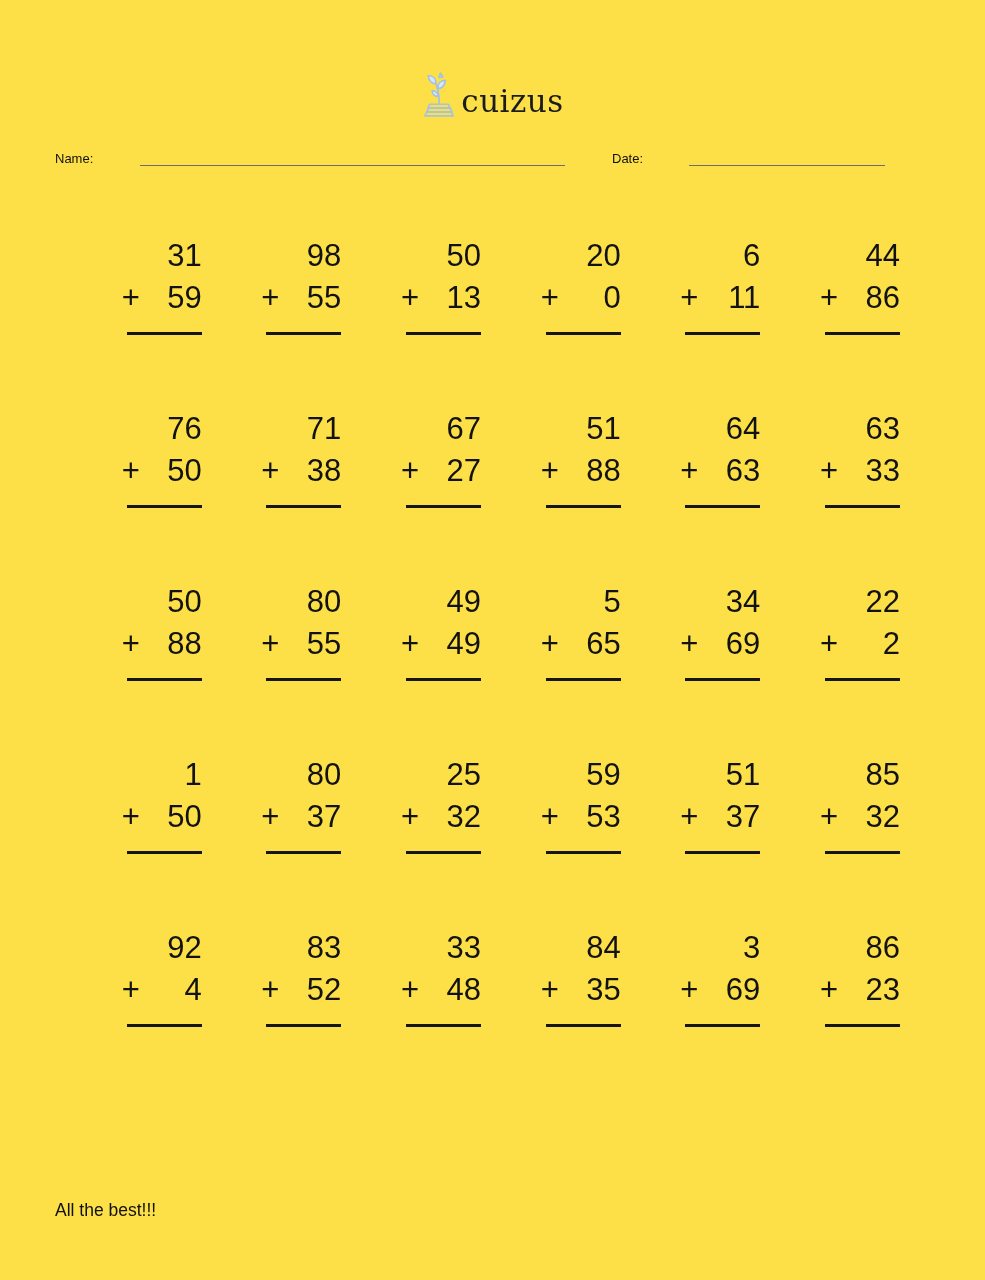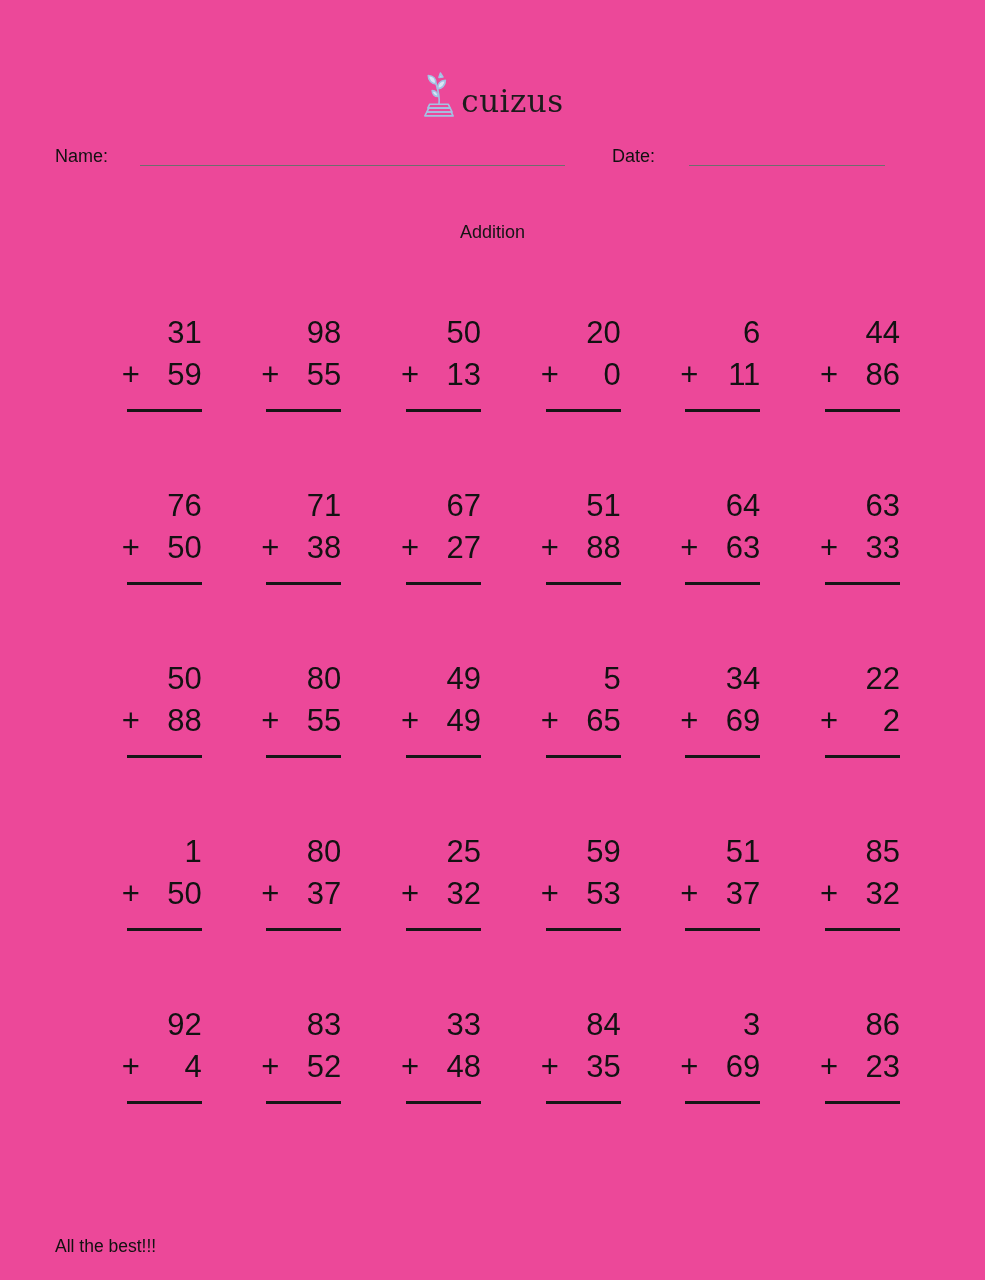--- a/index.html
+++ b/index.html
@@ -1,28 +1,28 @@
 <!DOCTYPE html>
 <html><head>
 <meta charset="utf-8">
 <style>
   * { margin: 0; padding: 0; box-sizing: border-box; }
   html, body { width: 985px; height: 1280px; background: #ffffff; overflow: hidden; }
   body { font-family: "Liberation Sans", sans-serif; color: #1a1a1a; }
-  .page { position: relative; width: 985px; height: 1280px; background: #ec4899; }
+  .page { position: relative; width: 985px; height: 1280px; background: #fde047; }
 
   
   .logo-row { display: flex; justify-content: center; align-items: flex-end; gap: 5px; padding-top: 64px; height: 118px; }
   .logo-icon { width: 35px; height: 47px; flex: 0 0 auto; }
   .brand { font-family: "DejaVu Serif", "Liberation Serif", serif; font-size: 31px; font-weight: 500; color: #1c1c1c; letter-spacing: 0.5px; line-height: 1.05; }
 
   
   .form-block { margin-top: 26px; padding: 0 100px 0 55px; }
   .form-row { display: flex; align-items: flex-end; margin-bottom: 27px; height: 22px; }
-  .field-label { font-size: 18px; color: #111; line-height: 1; padding-bottom: 1px; }
+  .field-label { font-size: 13px; color: #111; line-height: 1; padding-bottom: 1px; }
   .label-left { width: 85px; }
   .label-right { width: 77px; }
   .blank-line { border-bottom: 1.6px solid #6e6e6e; height: 16px; }
   .line-long { width: 425px; }
   .line-short { width: 196px; }
   .form-spacer { flex: 1; }
 
   
   .sheet-title { text-align: center; font-size: 18px; color: #141414; margin-top: 56px; }
 
@@ -36,21 +36,21 @@
     row-gap: 73px;
   }
   .problem { width: 80px; font-size: 31px; line-height: 42px; color: #121212; }
   .addend-top { text-align: right; }
   .addend-bottom-row { display: flex; justify-content: space-between; }
   .plus { flex: 0 0 auto; }
   .addend-bottom { flex: 0 0 auto; text-align: right; }
   .answer-line { margin-top: 13px; margin-left: auto; width: 75px; border-bottom: 3px solid #161616; height: 0; }
 
   
-  .footer { position: absolute; left: 0; right: 0; top: 1200px; display: flex; justify-content: space-between; padding: 0 55px; font-size: 17.5px; color: #111; margin-top: 36px; }
+  .footer { position: absolute; left: 0; right: 0; top: 1200px; display: flex; justify-content: space-between; padding: 0 55px; font-size: 17.5px; color: #111; }
 </style>
 </head>
 <body>
 
 <div class="page">
 
   <div class="logo-row">
     <span class="logo-icon">
       <svg viewBox="0 0 36 48" width="35" height="47" aria-hidden="true">
         <g stroke="#a3c2e4" stroke-width="1.7" fill="none" stroke-linejoin="round" stroke-linecap="round">
@@ -71,21 +71,20 @@
   <div class="form-block">
     <div class="form-row">
       <span class="field-label label-left">Name:</span>
       <span class="blank-line line-long"></span>
       <span class="form-spacer"></span>
       <span class="field-label label-right">Date:</span>
       <span class="blank-line line-short"></span>
     </div>
   </div>
 
-  <div class="sheet-title">Addition</div>
 
   <div class="problems-grid">
     <div class="problem">
       <div class="addend-top">31</div>
       <div class="addend-bottom-row">
         <span class="plus">+</span>
         <span class="addend-bottom">59</span>
       </div>
       <div class="answer-line"></div>
     </div>

